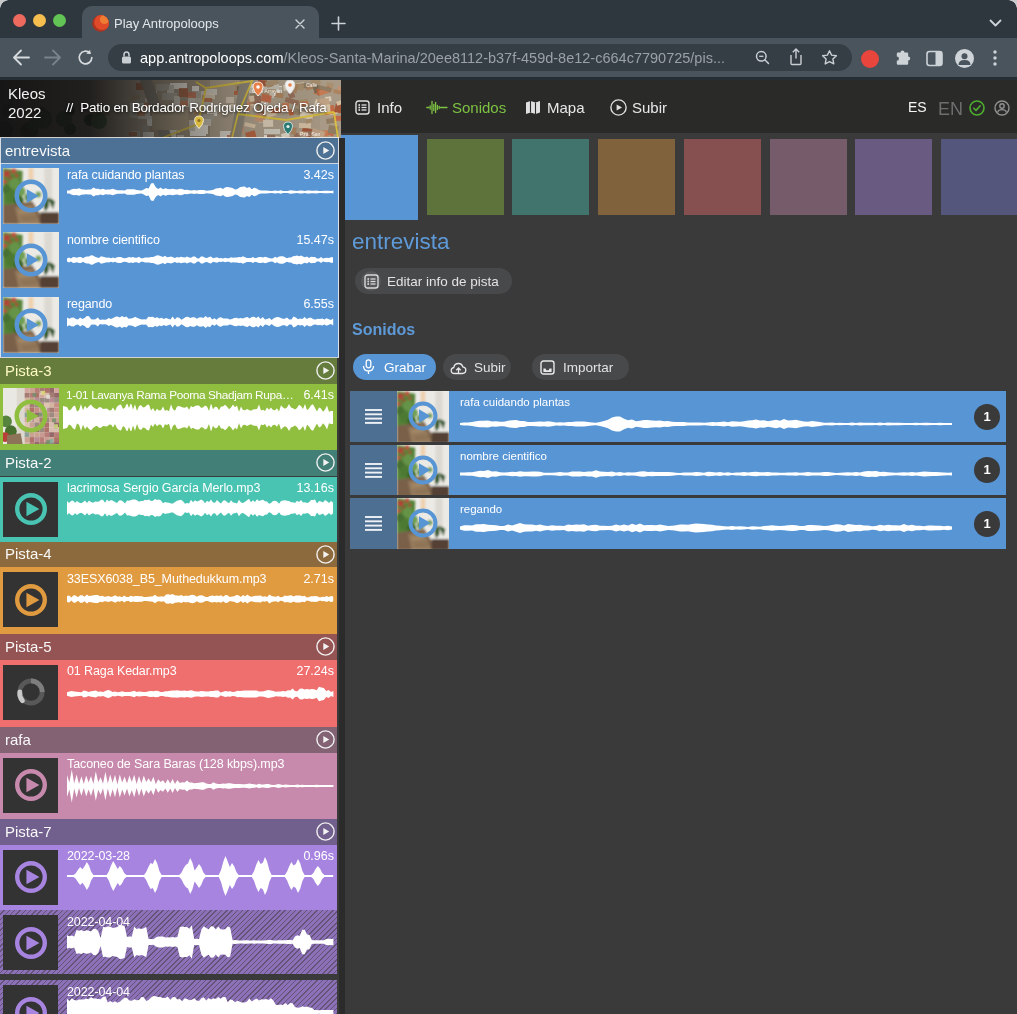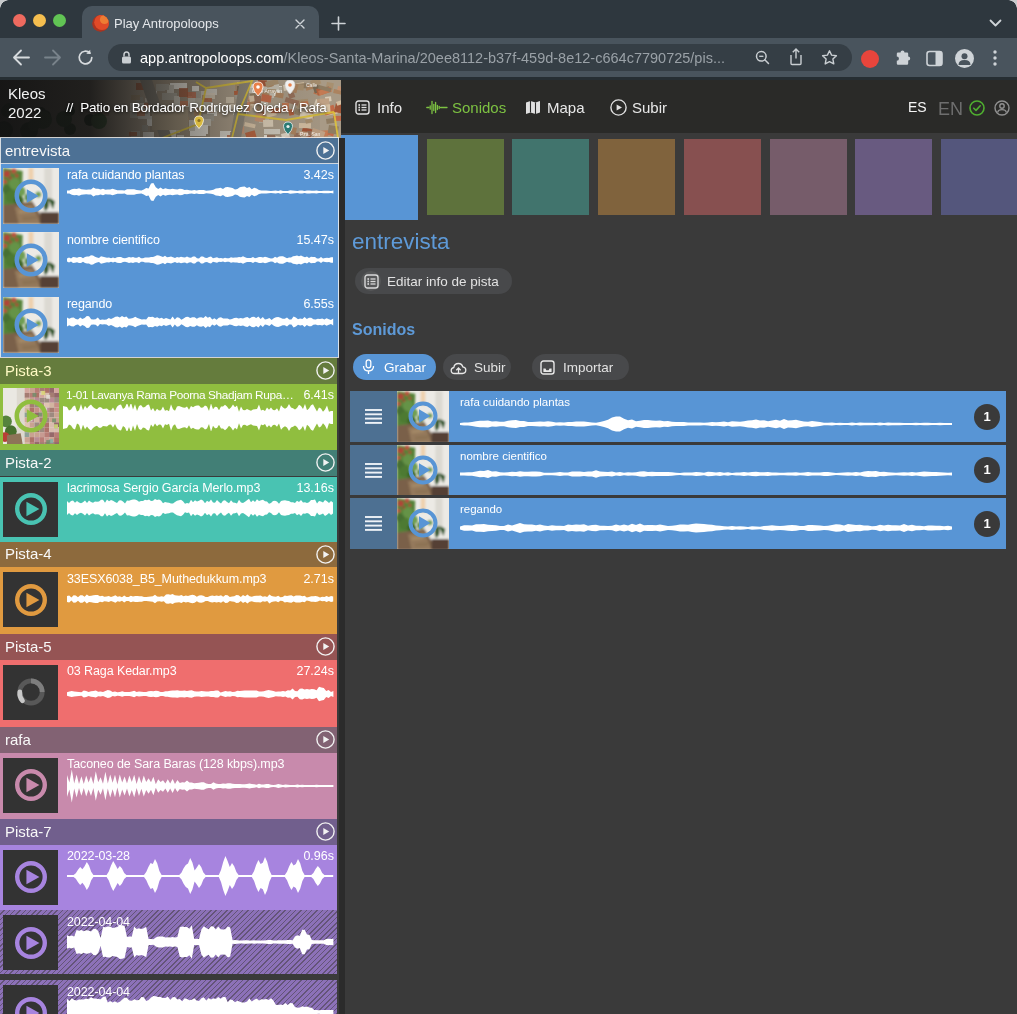--- a/index.html
+++ b/index.html
@@ -904,21 +904,21 @@
 <path d="M7.3,5.9 L13.2,9.5 L7.3,13.1 Z" fill="#f2f2f2"></path>
       </svg></div>
     <div class="abs" style="left:0;top:659.9px;width:337px;height:67.4px;background:#ef6e6e"></div>
 <div class="abs" style="left:3px;top:664.9px;width:55px;height:55px;background:#333333">
       <svg width="32" height="32" viewBox="0 0 30 30" xmlns="http://www.w3.org/2000/svg" style="position:absolute;left:50%;top:50%;transform:translate(-50%,-50%)">
 <circle cx="15" cy="15" r="10.5" fill="none" stroke="#585858" stroke-width="4.5"></circle>
 <path d="M 15 4.5 A 10.5 10.5 0 0 1 25.5 15" fill="none" stroke="#7e7e7e" stroke-width="4.5"></path>
 <path d="M 7 23.2 A 10.5 10.5 0 0 1 4.5 15" fill="none" stroke="#c8c8c8" stroke-width="4.5" stroke-linecap="round"></path>
       </svg>
     </div>
-<div class="abs ttl" style="left:67px;top:664.4px;width:219px;">03 Raga Kedar.mp3</div>
+<div class="abs ttl" style="left:67px;top:664.4px;width:219px;">01 Raga Kedar.mp3</div>
 <div class="abs" style="left:0;top:664.4px;width:334px;text-align:right;font-size:12.5px;color:#fff">27.24s</div>
 <div class="abs" style="left:67px;top:684.9px">
       <svg width="267" height="18" viewBox="0 0 267 18" style="display:block" xmlns="http://www.w3.org/2000/svg">
         <polygon points="0.0,7.2 2.4,6.6 4.8,5.9 7.2,6.4 9.6,6.7 12.0,7.0 14.4,7.3 16.8,5.5 19.2,5.9 21.6,6.9 24.0,6.2 26.4,5.9 28.8,5.4 31.2,6.7 33.6,6.6 36.0,6.9 38.4,5.9 40.8,5.1 43.2,5.6 45.6,7.0 48.0,6.5 50.4,7.2 52.8,7.0 55.2,6.3 57.6,7.1 60.0,6.9 62.4,7.0 64.8,6.6 67.2,5.8 69.6,7.1 72.0,6.4 74.4,6.8 76.8,7.0 79.2,7.1 81.6,6.2 84.0,6.0 86.4,6.2 88.8,5.8 91.2,6.1 93.6,6.9 96.0,7.0 98.4,6.3 100.8,6.2 103.2,5.7 105.6,5.4 108.0,5.6 110.4,5.2 112.8,5.8 115.2,5.8 117.6,5.4 120.0,6.1 122.4,5.4 124.8,5.3 127.2,6.2 129.6,6.6 132.0,6.5 134.4,6.0 136.8,6.2 139.2,6.4 141.6,6.6 144.0,5.9 146.4,6.1 148.8,5.6 151.2,5.6 153.6,7.5 156.0,6.7 158.4,6.1 160.8,6.5 163.2,6.3 165.6,7.0 168.0,6.7 170.4,5.8 172.8,6.1 175.2,5.7 177.6,5.6 180.0,5.5 182.4,5.6 184.8,5.5 187.2,5.5 189.6,5.4 192.0,6.5 194.4,6.5 196.8,6.3 199.2,5.6 201.6,4.9 204.0,5.5 206.4,5.9 208.8,6.7 211.2,6.4 213.6,6.5 216.0,6.1 218.4,6.5 220.8,5.2 223.2,5.5 225.6,3.4 228.0,6.0 230.4,6.3 232.8,3.7 235.2,3.5 237.6,4.5 240.0,4.1 242.4,4.6 244.8,4.0 247.2,4.3 249.6,5.2 252.0,1.8 254.4,2.6 256.8,3.0 259.2,6.0 261.6,4.9 264.0,7.0 266.4,6.0 266.4,12.0 264.0,11.0 261.6,13.1 259.2,12.0 256.8,15.0 254.4,15.4 252.0,16.2 249.6,12.8 247.2,13.7 244.8,14.0 242.4,13.4 240.0,13.9 237.6,13.5 235.2,14.5 232.8,14.3 230.4,11.7 228.0,12.0 225.6,14.6 223.2,12.5 220.8,12.8 218.4,11.5 216.0,11.9 213.6,11.5 211.2,11.6 208.8,11.3 206.4,12.1 204.0,12.5 201.6,13.1 199.2,12.4 196.8,11.7 194.4,11.5 192.0,11.5 189.6,12.6 187.2,12.5 184.8,12.5 182.4,12.4 180.0,12.5 177.6,12.4 175.2,12.3 172.8,11.9 170.4,12.2 168.0,11.3 165.6,11.0 163.2,11.7 160.8,11.5 158.4,11.9 156.0,11.3 153.6,10.5 151.2,12.4 148.8,12.4 146.4,11.9 144.0,12.1 141.6,11.4 139.2,11.6 136.8,11.8 134.4,12.0 132.0,11.5 129.6,11.4 127.2,11.8 124.8,12.7 122.4,12.6 120.0,11.9 117.6,12.6 115.2,12.2 112.8,12.2 110.4,12.8 108.0,12.4 105.6,12.6 103.2,12.3 100.8,11.8 98.4,11.7 96.0,11.0 93.6,11.1 91.2,11.9 88.8,12.2 86.4,11.8 84.0,12.0 81.6,11.8 79.2,10.9 76.8,11.0 74.4,11.2 72.0,11.6 69.6,10.9 67.2,12.2 64.8,11.4 62.4,11.0 60.0,11.1 57.6,10.9 55.2,11.7 52.8,11.0 50.4,10.8 48.0,11.5 45.6,11.0 43.2,12.4 40.8,12.9 38.4,12.1 36.0,11.1 33.6,11.4 31.2,11.3 28.8,12.6 26.4,12.1 24.0,11.8 21.6,11.1 19.2,12.1 16.8,12.5 14.4,10.7 12.0,11.0 9.6,11.3 7.2,11.6 4.8,12.1 2.4,11.4 0.0,10.8" fill="#ffffff"></polygon>
       </svg>
     </div>
     <div class="abs" style="left:0;top:727.3px;width:337px;height:25.6px;background:#826273"></div>
 <div class="abs" style="left:5px;top:730.8px;font-size:15px;font-weight:500;color:#f8f8f8">rafa</div>
 <div class="abs" style="left:316px;top:730.3px"><svg width="19" height="19" viewBox="0 0 19 19" xmlns="http://www.w3.org/2000/svg">
 <circle cx="9.5" cy="9.5" r="8.6" fill="none" stroke="#f2f2f2" stroke-width="1.4"></circle>

